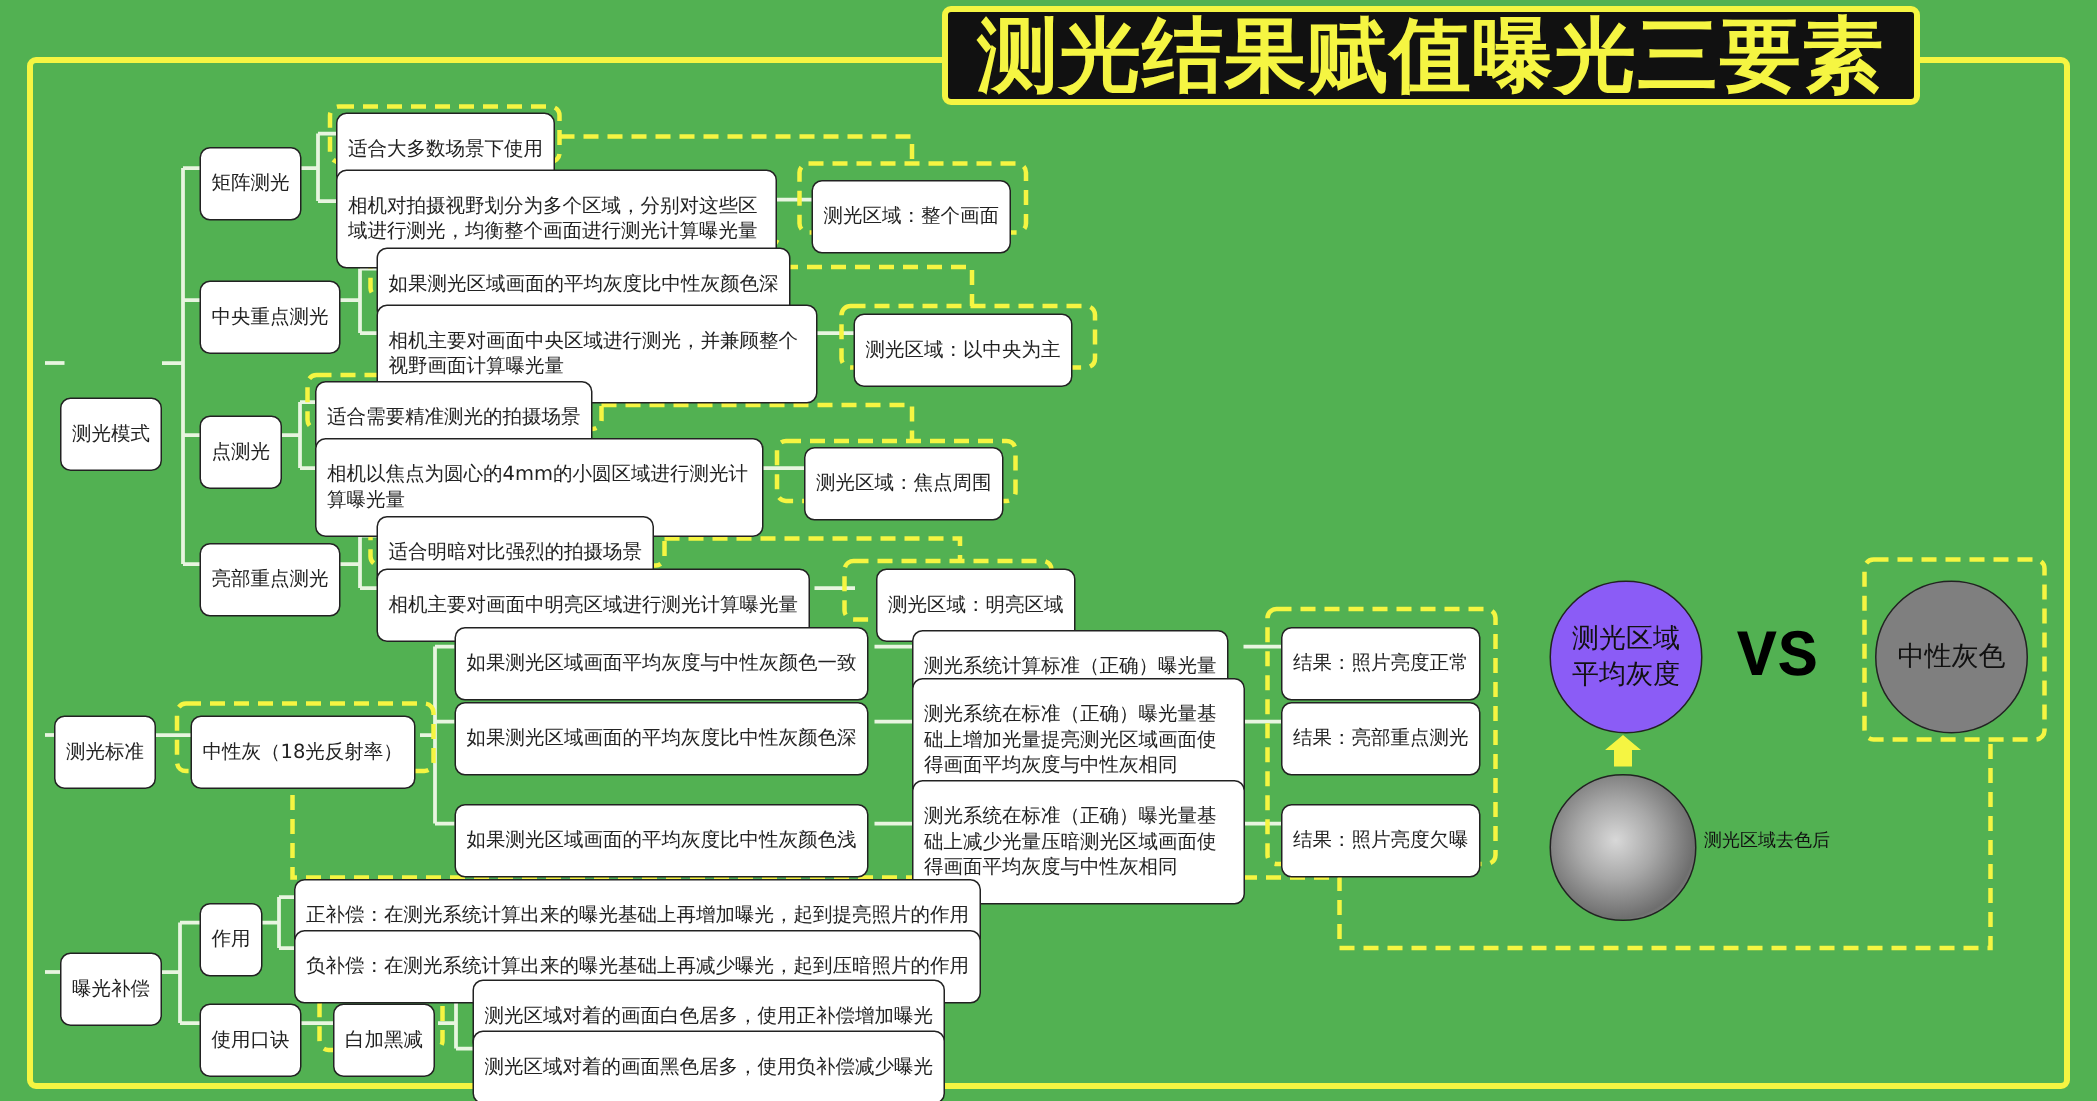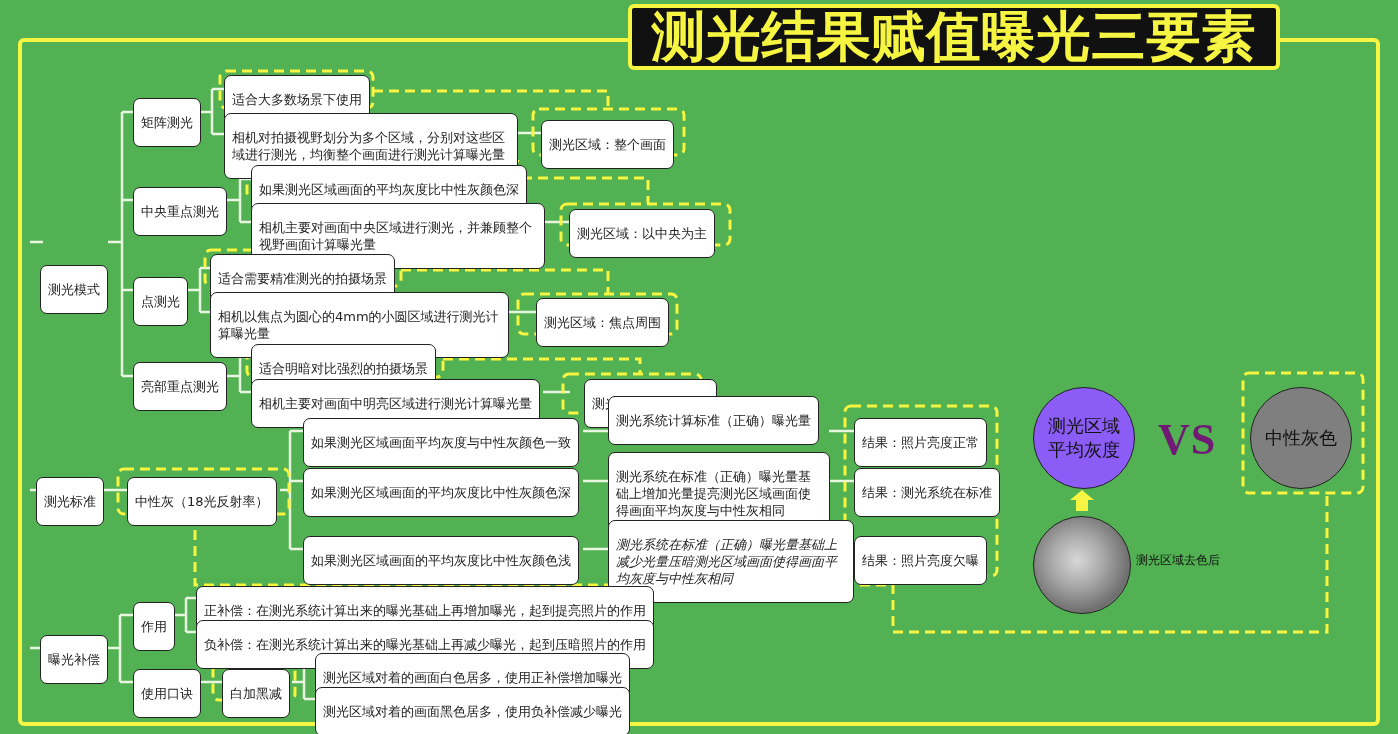--- a/index.html
+++ b/index.html
@@ -23,22 +23,22 @@
     position:absolute; background:#fff; border:1.5px solid #222; border-radius:7px;
     box-sizing:border-box; font-size:13px; color:#222; line-height:17px;
     padding:15px 7px; white-space:nowrap; display:flex; align-items:center;
   }
   .node.multi { white-space:normal; }
   .circle {
     position:absolute; border-radius:50%; border:1.5px solid #222; box-sizing:border-box;
     display:flex; align-items:center; justify-content:center; text-align:center;
     color:#111; font-size:18px; line-height:24px;
   }
-  .vs { position:absolute; left:1158px; top:414px; font-size:44px; font-weight:bold; color:#701a75;
-        font-family:Liberation Serif, serif; letter-spacing:1px; }
+  .vs { position:absolute; left:1158px; top:414px; font-size:44px; font-weight:bold; color:#000000;
+        font-family:Liberation Mono, monospace; letter-spacing:1px; }
   .caption { position:absolute; left:1136px; top:552px; font-size:12px; color:#111; }
 </style>
 </head>
 <body>
 
 <div class="frame"></div>
 
 <svg class="lines" width="1398" height="734">
   <g fill="none" stroke="#e8f5e0" stroke-width="2.5">
 
@@ -120,26 +120,26 @@
 <div class="node" style="left:251px;top:344px;">适合明暗对比强烈的拍摄场景</div>
 <div class="node" style="left:251px;top:379px;">相机主要对画面中明亮区域进行测光计算曝光量</div>
 <div class="node" style="left:569px;top:379px;margin-left:15px;">测光区域：明亮区域</div>
 
 <div class="node" style="left:127px;top:477px;">中性灰（18光反射率）</div>
 
 <div class="node" style="left:303px;top:418px;">如果测光区域画面平均灰度与中性灰颜色一致</div>
 <div class="node" style="left:303px;top:468px;">如果测光区域画面的平均灰度比中性灰颜色深</div>
 <div class="node" style="left:303px;top:536px;">如果测光区域画面的平均灰度比中性灰颜色浅</div>
 
-<div class="node" style="left:608px;top:396px;">测光系统计算标准（正确）曝光量</div>
+<div class="node" style="left:608px;top:420px;">测光系统计算标准（正确）曝光量</div>
 <div class="node multi" style="left:608px;top:452px;width:222px;">测光系统在标准（正确）曝光量基础上增加光量提亮测光区域画面使得画面平均灰度与中性灰相同</div>
-<div class="node multi" style="left:608px;top:520px;width:246px;font-style:italic;">测光系统在标准（正确）曝光量基础上减少光量压暗测光区域画面使得画面平均灰度与中性灰相同</div>
+<div class="node multi" style="left:608px;top:520px;width:222px;">测光系统在标准（正确）曝光量基础上减少光量压暗测光区域画面使得画面平均灰度与中性灰相同</div>
 
 <div class="node" style="left:854px;top:418px;">结果：照片亮度正常</div>
-<div class="node" style="left:854px;top:468px;">结果：测光系统在标准</div>
+<div class="node" style="left:854px;top:468px;">结果：亮部重点测光</div>
 <div class="node" style="left:854px;top:536px;">结果：照片亮度欠曝</div>
 
 <div class="node" style="left:133px;top:602px;">作用</div>
 <div class="node" style="left:196px;top:586px;">正补偿：在测光系统计算出来的曝光基础上再增加曝光，起到提亮照片的作用</div>
 <div class="node" style="left:196px;top:620px;">负补偿：在测光系统计算出来的曝光基础上再减少曝光，起到压暗照片的作用</div>
 
 <div class="node" style="left:133px;top:669px;">使用口诀</div>
 <div class="node" style="left:222px;top:669px;">白加黑减</div>
 <div class="node" style="left:315px;top:653px;">测光区域对着的画面白色居多，使用正补偿增加曝光</div>
 <div class="node" style="left:315px;top:687px;">测光区域对着的画面黑色居多，使用负补偿减少曝光</div>

